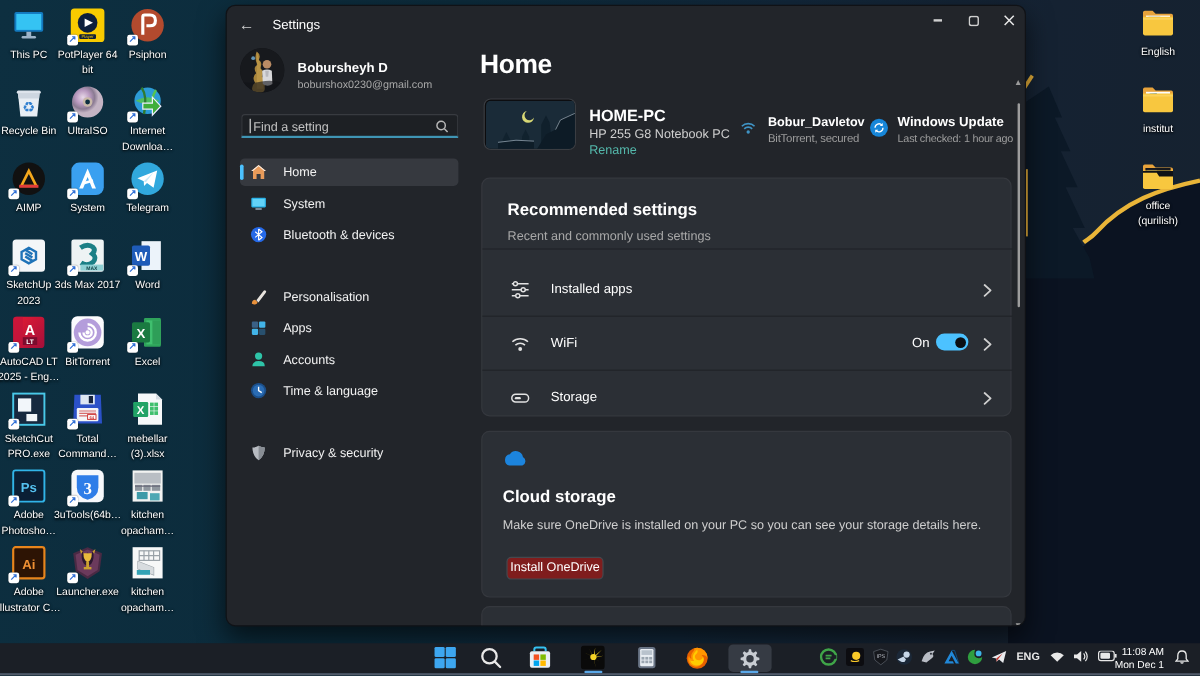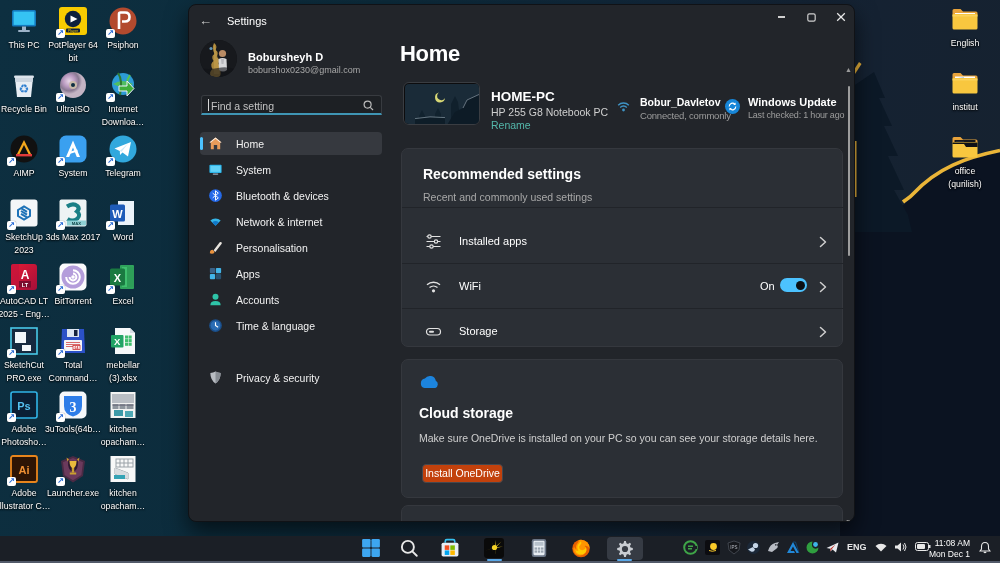--- a/index.html
+++ b/index.html
@@ -388,26 +388,20 @@
         <rect x="2.6" y="4.1" width="10.8" height="6.4" fill="#62d2f8"></rect>
         <rect x="5" y="12.2" width="6" height="1.4" rx=".7" fill="#9ab"></rect>
       </svg>System
   </div>
   <div class="navrow" style="top:179px">
     <svg class="nic" viewBox="0 0 16 16">
         <circle cx="8" cy="8" r="6.8" fill="#2569e8"></circle>
         <path d="M8 3 L8 13 M8 3 L11 5.5 L5 10.5 M8 13 L11 10.5 L5 5.5" stroke="#fff" stroke-width="1" fill="none"></path>
       </svg>Bluetooth &amp; devices
   </div>
-  <div class="navrow" style="top:205px">
-    <svg class="nic" viewBox="0 0 16 16">
-        <path d="M8 12.5 L2.5 7 A 7.7 7.7 0 0 1 13.5 7 Z" fill="#35b5e8"></path>
-        <path d="M8 12.5 L4.6 9 A 4.8 4.8 0 0 1 11.4 9 Z" fill="#1178c8"></path>
-      </svg>Network &amp; internet
-  </div>
   <div class="navrow" style="top:231px">
     <svg class="nic" viewBox="0 0 16 16">
         <path d="M2 14 Q2 10.5 5 10.5 L7 12.5 Q7 14.8 4 14.6 Z" fill="#e8913c"></path>
         <path d="M6 11 L12.5 2.5 Q13.5 1.5 14.4 2.5 Q15.3 3.5 14.2 4.4 L7.8 12.8 Z" fill="#e8e4de"></path>
       </svg>Personalisation
   </div>
   <div class="navrow" style="top:257px">
     <svg class="nic" viewBox="0 0 16 16">
         <rect x="2" y="2" width="5.6" height="5.6" rx="1" fill="#3a6186"></rect>
         <rect x="8.4" y="2" width="5.6" height="5.6" rx="1" fill="#42b4e8"></rect>
@@ -454,21 +448,21 @@
   <div class="abs" style="left:302px;top:101px;font-size:10.5px;color:#cfcfcf">HP 255 G8 Notebook PC</div>
   <div class="abs" style="left:302px;top:114px;font-size:10.5px;color:#54b8ab">Rename</div>
 
   <svg class="abs" style="left:428px;top:95px" width="13" height="13" viewBox="0 0 13 13">
       <path d="M6.5 11 L1 5.5 A 7.8 7.8 0 0 1 12 5.5 Z" fill="none"></path>
       <path d="M1.2 5.2 A 7.5 7.5 0 0 1 11.8 5.2" stroke="#3f93c4" stroke-width="1.4" fill="none"></path>
       <path d="M3.2 7.4 A 4.6 4.6 0 0 1 9.8 7.4" stroke="#3f93c4" stroke-width="1.4" fill="none"></path>
       <circle cx="6.5" cy="10" r="1.4" fill="#3f93c4"></circle>
     </svg>
   <div class="abs" style="left:451px;top:91px;font-size:10.5px;font-weight:bold;color:#fff">Bobur_Davletov</div>
-  <div class="abs" style="left:451px;top:105px;font-size:9.5px;letter-spacing:-0.2px;color:#9d9d9d">Connected, commonly</div>
+  <div class="abs" style="left:451px;top:105px;font-size:9.5px;letter-spacing:-0.2px;color:#9d9d9d">BitTorrent, secured</div>
 
   <div class="abs" style="left:536px;top:94px;width:15px;height:15px;border-radius:50%;background:#1786d8">
     <svg width="15" height="15" viewBox="0 0 15 15">
         <path d="M4.2 7.5 A 3.3 3.3 0 0 1 10 5.3 M10.8 7.5 A 3.3 3.3 0 0 1 5 9.7" stroke="#fff" stroke-width="1.1" fill="none"></path>
         <path d="M10.6 3.4 L10.6 5.9 L8.1 5.9 Z M4.4 11.6 L4.4 9.1 L6.9 9.1 Z" fill="#fff"></path>
       </svg>
   </div>
   <div class="abs" style="left:559px;top:91px;font-size:11px;font-weight:bold;color:#fff">Windows Update</div>
   <div class="abs" style="left:559px;top:105px;font-size:9px;letter-spacing:-0.2px;color:#9d9d9d">Last checked: 1 hour ago</div>
 
@@ -512,21 +506,21 @@
         <path d="M1.5 1.5 L6.5 6 L1.5 10.5" stroke="#cfcfcf" stroke-width="1.5" fill="none" stroke-linecap="round" stroke-linejoin="round"></path>
       </svg>
   </div>
 
   <div class="card" style="top:354px;height:139px">
     <svg class="abs" style="left:17px;top:14px" width="21" height="15" viewBox="0 0 21 15">
         <path d="M5.5 14 A 4.8 4.8 0 0 1 5.9 4.6 A 6 6 0 0 1 16.8 6.8 A 4 4 0 0 1 16.3 14 Z" fill="#1c84dd"></path>
       </svg>
     <div class="abs" style="left:17px;top:45px;font-size:14px;font-weight:bold;color:#fff">Cloud storage</div>
     <div class="abs" style="left:17px;top:72px;font-size:10.5px;color:#cfcfcf">Make sure OneDrive is installed on your PC so you can see your storage details here.</div>
-    <div class="abs" style="left:20px;top:104px;width:81px;height:19px;background:#c2410c;border:1px solid #45484e;border-radius:4px;font-size:10.5px;color:#fff;text-align:center;line-height:17px">Install OneDrive</div>
+    <div class="abs" style="left:20px;top:104px;width:81px;height:19px;background:#7f1d1d;border:1px solid #45484e;border-radius:4px;font-size:10.5px;color:#fff;text-align:center;line-height:17px">Install OneDrive</div>
   </div>
 
   <div class="card" style="top:500px;height:30px"></div>
 
   <div class="abs" style="left:659px;top:60px;width:3px;height:9px;color:#9a9a9a;font-size:7px;line-height:9px">
       <span style="position:absolute;left:-3px;top:0">▲</span>
     </div>
   <div class="abs" style="left:658.5px;top:81px;width:2.5px;height:170px;border-radius:2px;background:#9d9d9d"></div>
   <div class="abs" style="left:659px;top:512px;width:3px;height:9px;color:#9a9a9a;font-size:7px;line-height:9px">
       <span style="position:absolute;left:-3px;top:0">▼</span>

